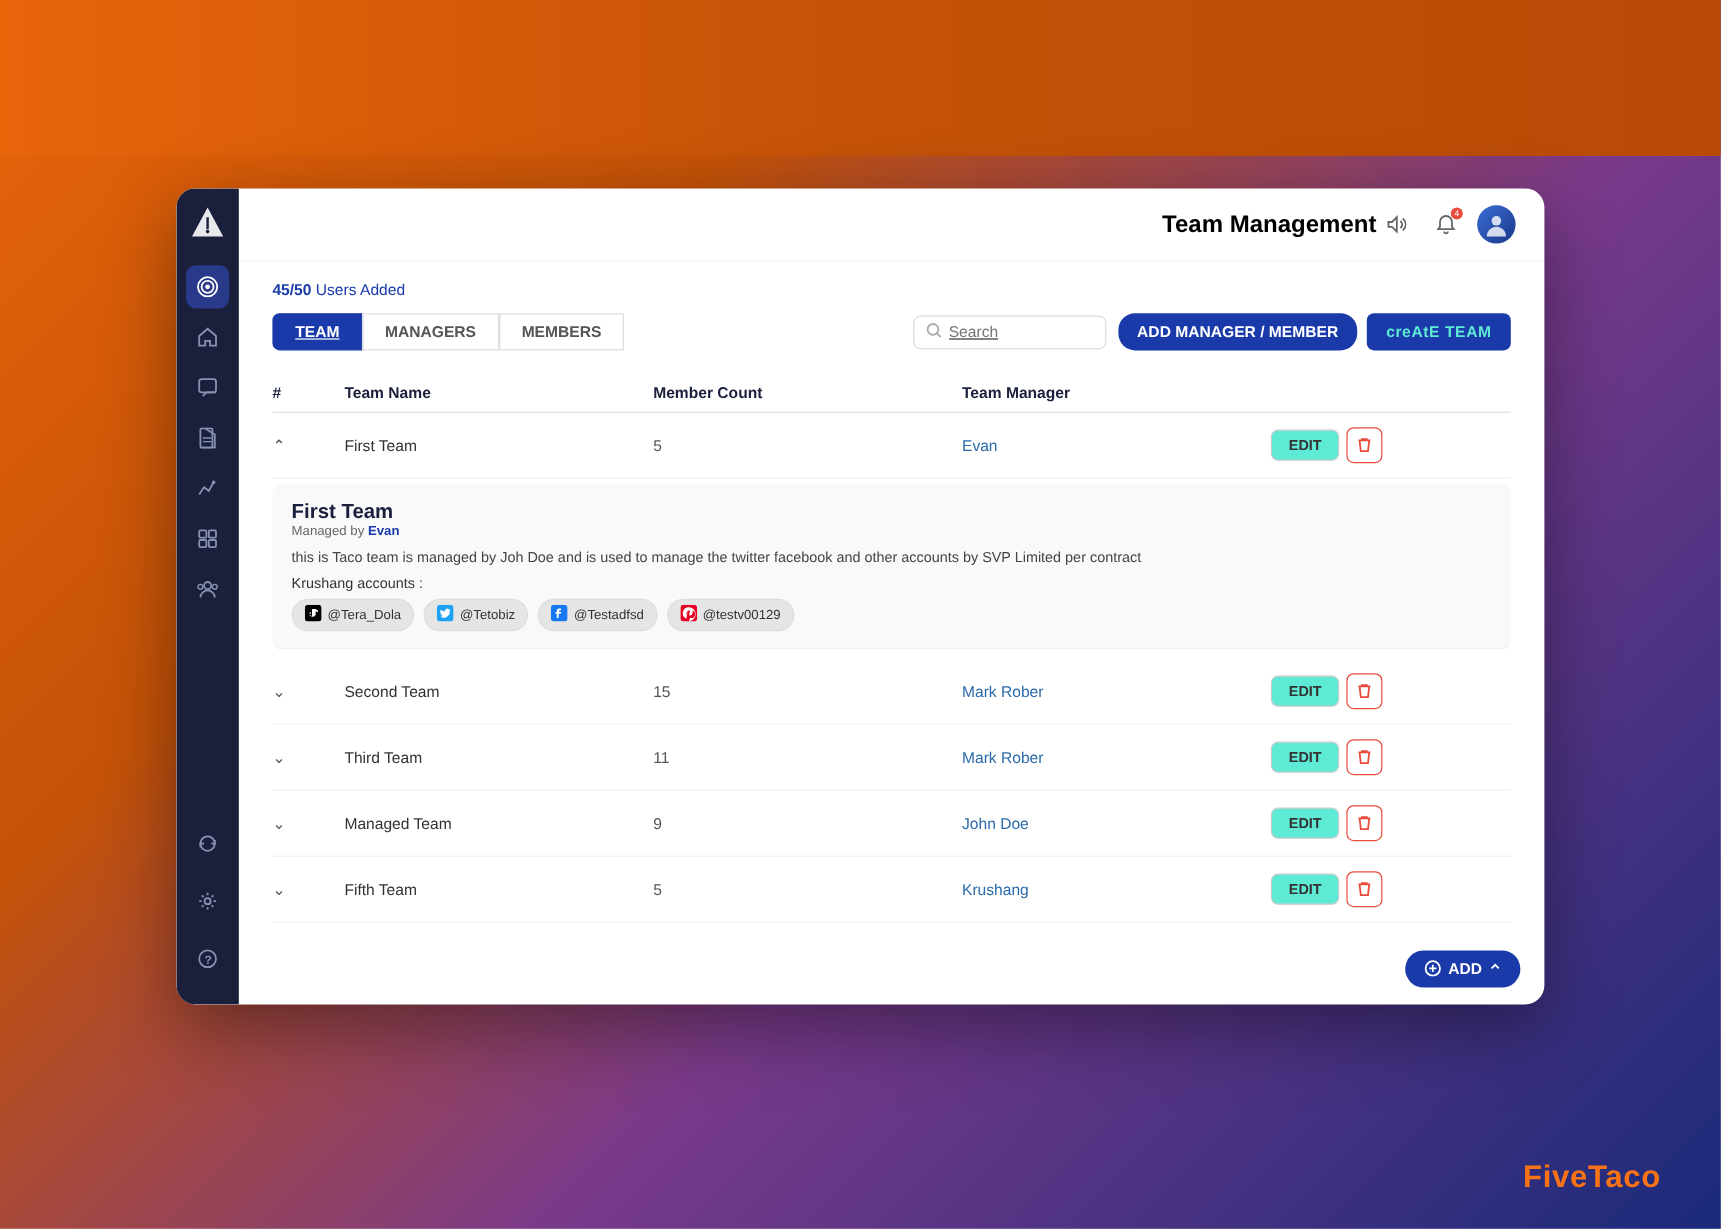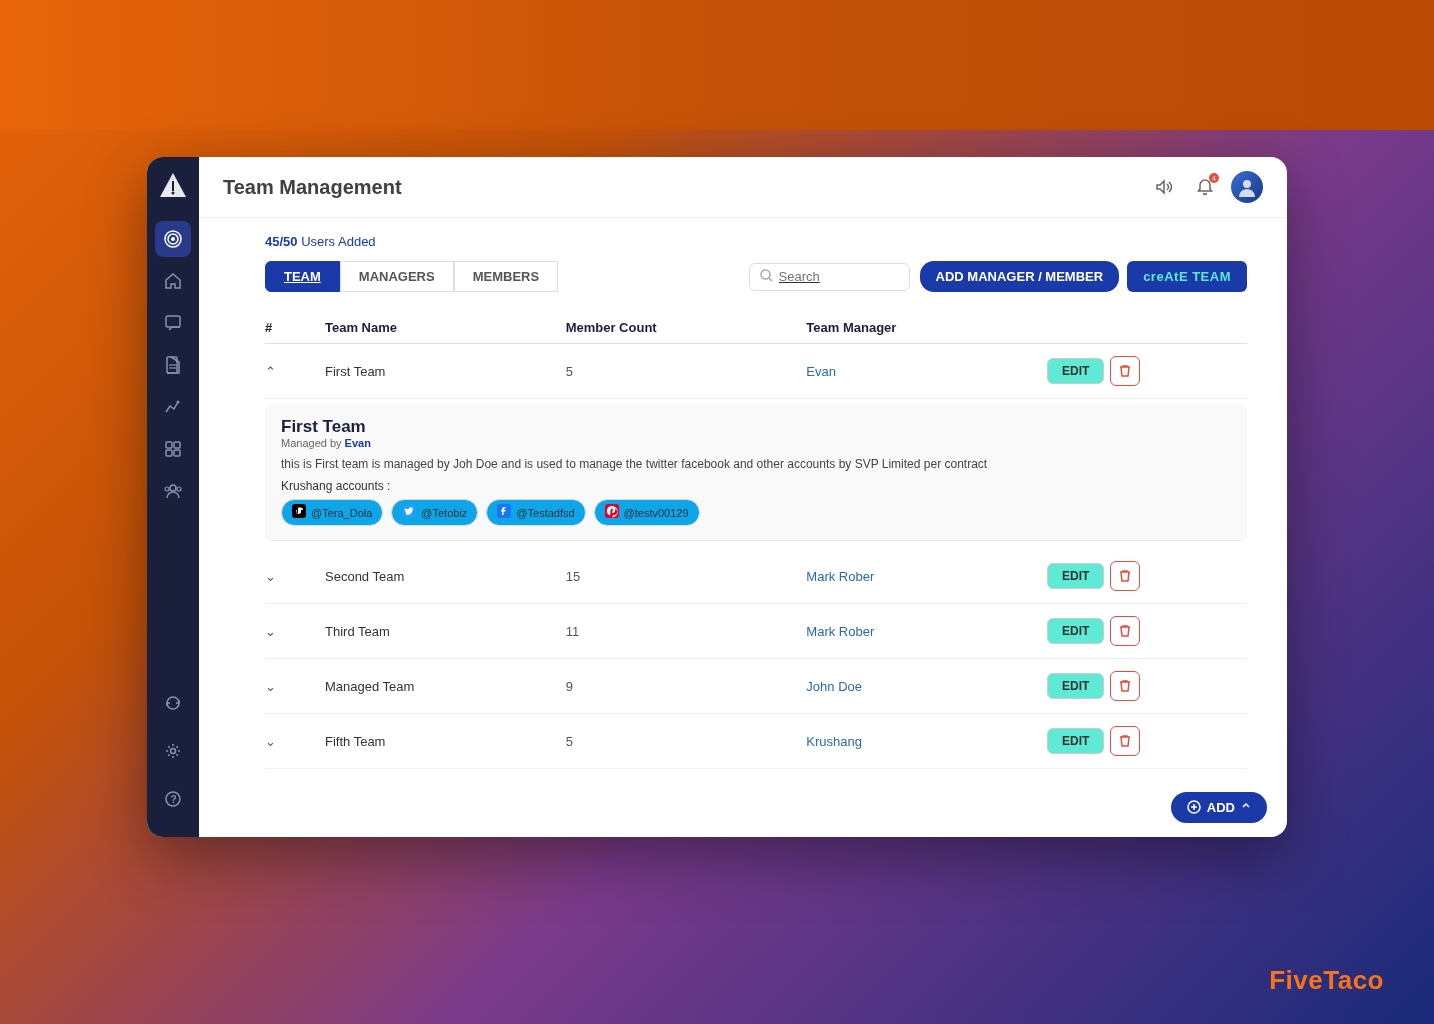--- a/index.html
+++ b/index.html
@@ -70,22 +70,23 @@
     .header {
       display: flex;
       align-items: center;
       padding: 14px 24px;
       border-bottom: 1px solid #f0f0f0;
       flex-shrink: 0;
     }
     .header-title {
       font-size: 20px;
       font-weight: 700;
-      color: #404040;
+      color: #000000;
       flex: 1;
+      text-align: right;
     }
     .header-icons {
       display: flex;
       align-items: center;
       gap: 10px;
     }
     .header-icon-btn {
       width: 32px;
       height: 32px;
       border: none;
@@ -120,24 +121,23 @@
       display: flex;
       align-items: center;
       justify-content: center;
       color: #fff;
       font-size: 12px;
       font-weight: 600;
     }
     
     .body {
       flex: 1;
-      padding: 16px 40px;
+      padding: 16px 28px;
       overflow-y: auto;
       position: relative;
-      margin-left: 26px;
     }
     .users-added {
       font-size: 13px;
       color: #1a3aaa;
       font-weight: 500;
       margin-bottom: 12px;
     }
     .users-added strong { font-weight: 700; }
     
     .tabs-toolbar {
@@ -292,21 +292,21 @@
     .accounts-list { display: flex; gap: 8px; flex-wrap: wrap; }
     .account-badge {
       display: flex;
       align-items: center;
       gap: 5px;
       padding: 4px 10px;
       border: 1.5px solid #ddd;
       border-radius: 20px;
       font-size: 11px;
       color: #333;
-      background: #0ea5e9;
+      background: #e5e5e5;
     }
     .account-badge .acc-icon { font-size: 13px; }
     .tiktok-icon { color: #000; }
     .twitter-icon { color: #1da1f2; }
     .facebook-icon { color: #1877f2; }
     .pinterest-icon { color: #e60023; }
     
     .footer-bar {
       position: absolute;
       bottom: 14px;
@@ -515,21 +515,21 @@
               <svg width="12" height="14" viewBox="0 0 12 14" fill="none">
                 <path d="M1 3h10M4 3V2h4v1M2 3l1 9h6l1-9" stroke="#e74c3c" stroke-width="1.5" fill="none"></path>
               </svg>
             </button>
           </div>
         </div>
 
         <div class="team-detail">
           <div class="team-detail-name">First Team</div>
           <div class="team-detail-managed">Managed by <span>Evan</span></div>
-          <div class="team-detail-desc">this is First team is managed by Joh Doe and is used to manage the twitter facebook and other accounts by SVP Limited per contract</div>
+          <div class="team-detail-desc">this is Taco team is managed by Joh Doe and is used to manage the twitter facebook and other accounts by SVP Limited per contract</div>
           <div class="managed-accounts-label">Krushang accounts :</div>
           <div class="accounts-list">
             <div class="account-badge">
               <span class="acc-icon tiktok-icon">
                 <svg width="14" height="14" viewBox="0 0 14 14" fill="none">
                   <rect width="14" height="14" rx="3" fill="#000"></rect>
                   <path d="M9 3.5c.7.8 1.5 1 2 1v1.5c-.7 0-1.4-.2-2-.6v3.1A2.5 2.5 0 1 1 4.5 6h.5v1.5a1 1 0 1 0 1 1V3.5H9z" fill="white"></path>
                 </svg>
               </span>
               <span>@Tera_Dola</span>

